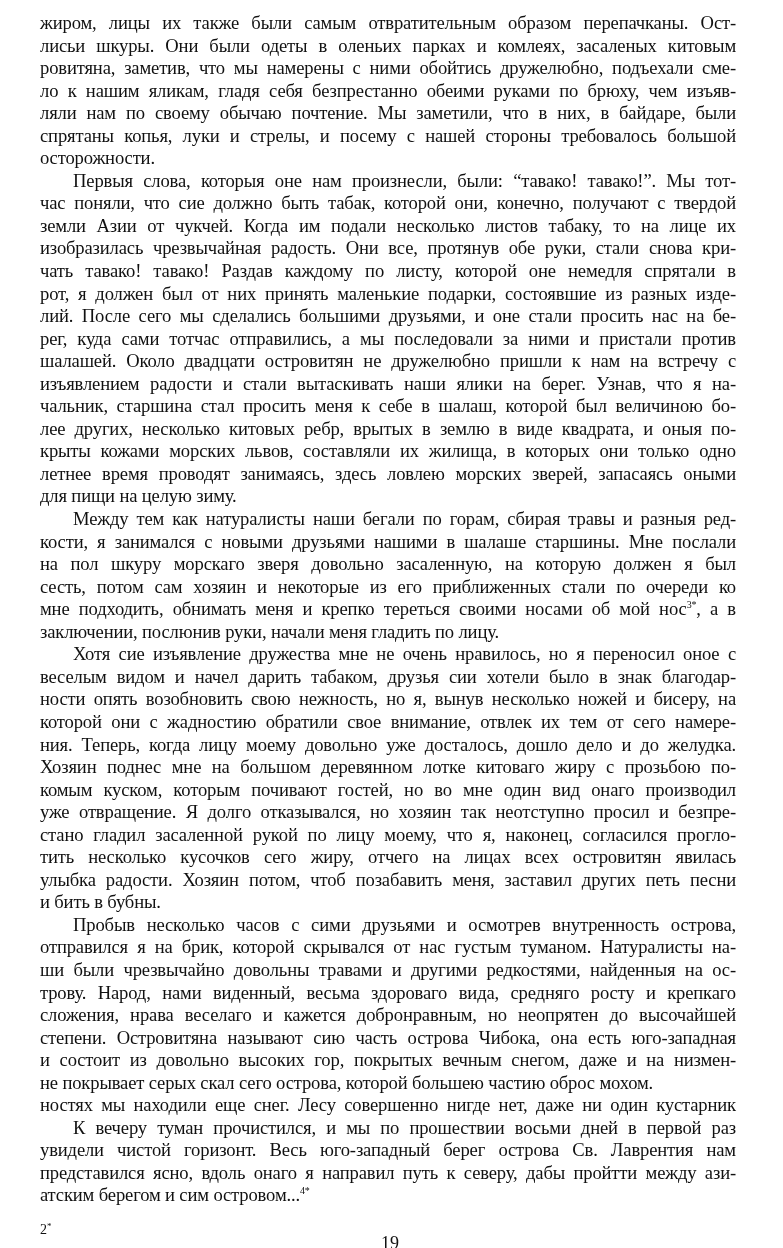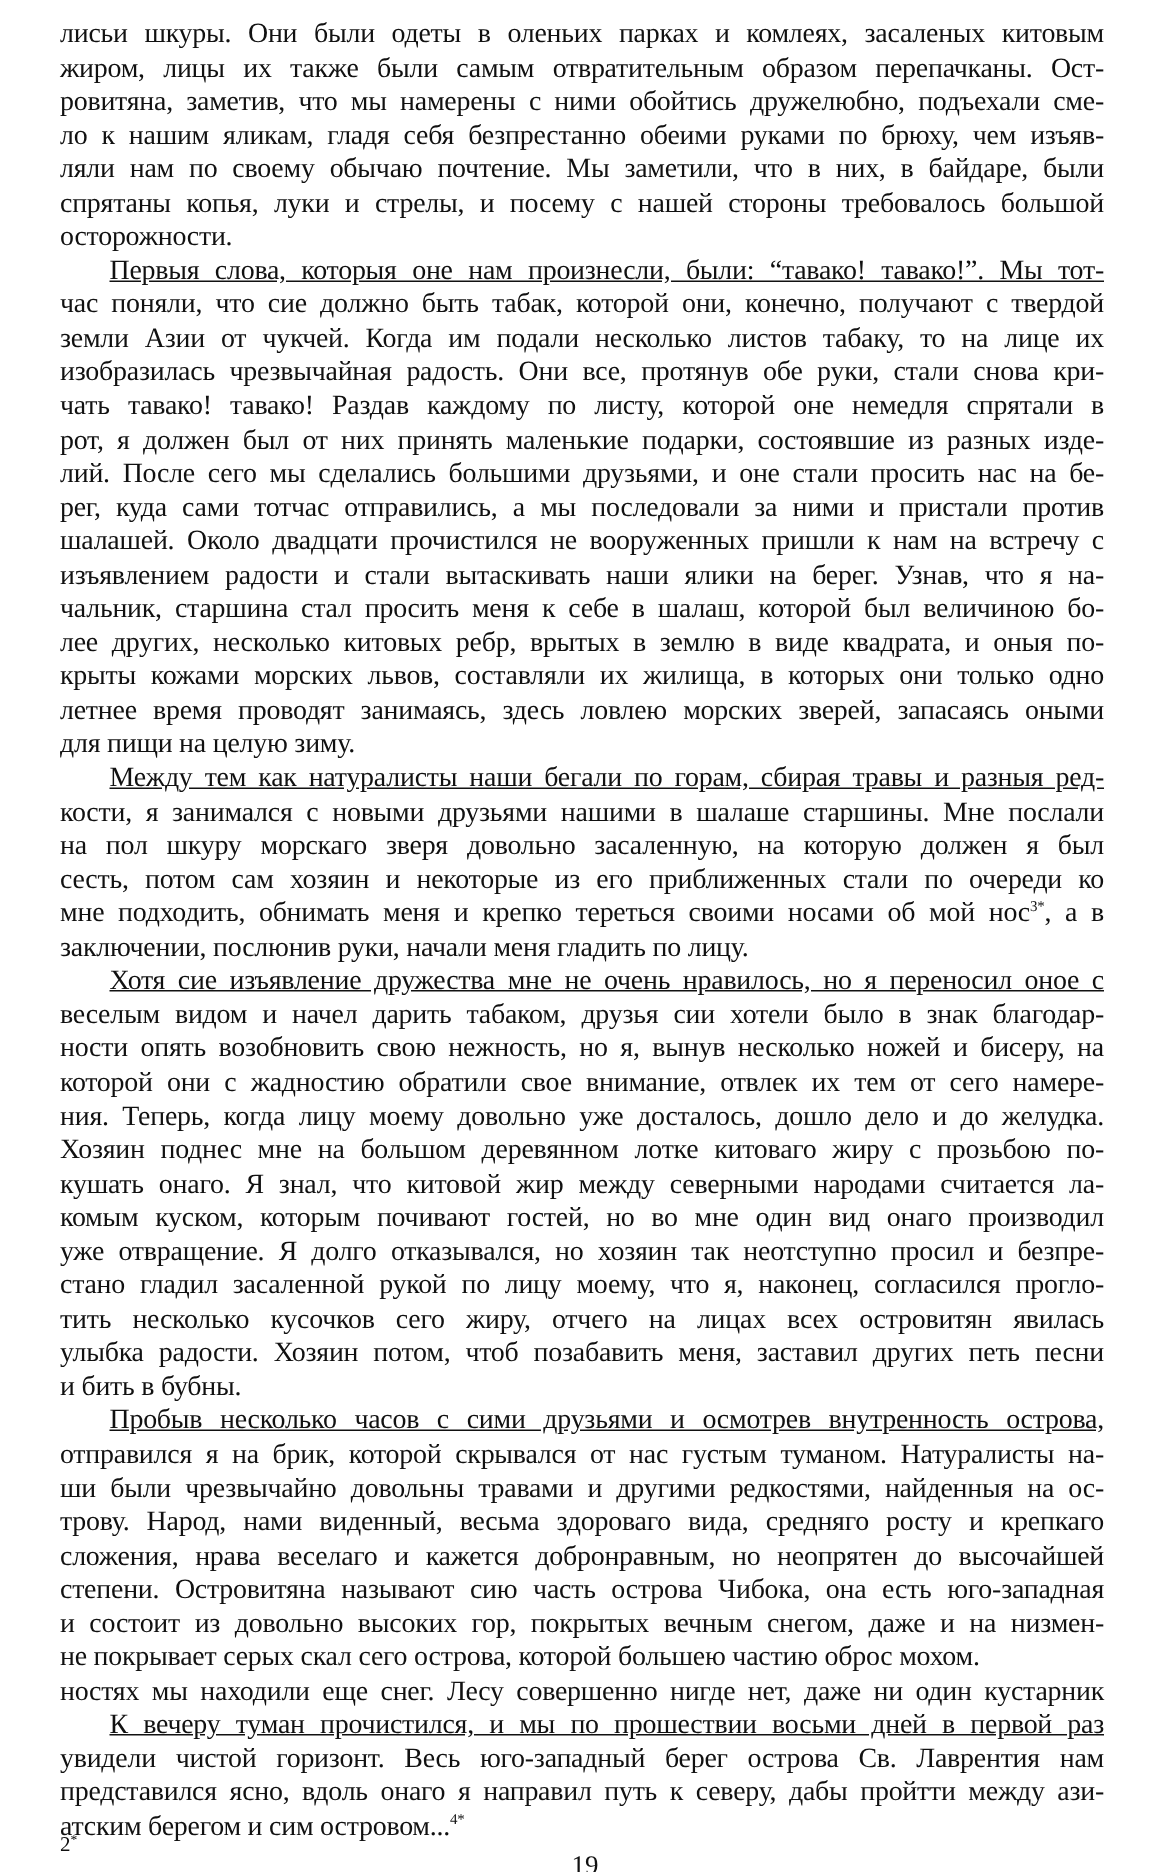--- a/index.html
+++ b/index.html
@@ -32,21 +32,20 @@
       white-space: nowrap;
       text-align: justify;
       text-align-last: justify;
       letter-spacing: -0.15px;
     }
     .line.last {
       text-align-last: left;
     }
     .line.indent {
       padding-left: 33px;
-      text-decoration: underline;
     }
     sup.fn {
       font-size: 10px;
       vertical-align: 7px;
       line-height: 0;
     }
     .footer {
       position: absolute;
       top: 1221px;
       left: 0;
@@ -69,39 +68,39 @@
       left: 381px;
       top: 12px;
     }
   </style>
 </head>
 <body>
 
 <div class="page">
 
   <p class="para">
+    <span class="line">жиром, лицы их также были самым отвратительным образом перепачканы. Ост-</span>
     <span class="line">лисьи шкуры. Они были одеты в оленьих парках и комлеях, засаленых китовым</span>
-    <span class="line">жиром, лицы их также были самым отвратительным образом перепачканы. Ост-</span>
     <span class="line">ровитяна, заметив, что мы намерены с ними обойтись дружелюбно, подъехали сме-</span>
     <span class="line">ло к нашим яликам, гладя себя безпрестанно обеими руками по брюху, чем изъяв-</span>
     <span class="line">ляли нам по своему обычаю почтение. Мы заметили, что в них, в байдаре, были</span>
     <span class="line">спрятаны копья, луки и стрелы, и посему с нашей стороны требовалось большой</span>
     <span class="line last">осторожности.</span>
   </p>
 
   <p class="para">
     <span class="line indent">Первыя слова, которыя оне нам произнесли, были: “тавако! тавако!”. Мы тот-</span>
     <span class="line">час поняли, что сие должно быть табак, которой они, конечно, получают с твердой</span>
     <span class="line">земли Азии от чукчей. Когда им подали несколько листов табаку, то на лице их</span>
     <span class="line">изобразилась чрезвычайная радость. Они все, протянув обе руки, стали снова кри-</span>
     <span class="line">чать тавако! тавако! Раздав каждому по листу, которой оне немедля спрятали в</span>
     <span class="line">рот, я должен был от них принять маленькие подарки, состоявшие из разных изде-</span>
     <span class="line">лий. После сего мы сделались большими друзьями, и оне стали просить нас на бе-</span>
     <span class="line">рег, куда сами тотчас отправились, а мы последовали за ними и пристали против</span>
-    <span class="line">шалашей. Около двадцати прочистился не вооруженных пришли к нам на встречу с</span>
+    <span class="line">шалашей. Около двадцати островитян не дружелюбно пришли к нам на встречу с</span>
     <span class="line">изъявлением радости и стали вытаскивать наши ялики  на берег. Узнав, что я на-</span>
     <span class="line">чальник, старшина стал просить меня к себе в шалаш, которой был величиною бо-</span>
     <span class="line">лее других, несколько китовых ребр, врытых в землю в виде квадрата, и оныя по-</span>
     <span class="line">крыты кожами морских львов, составляли их жилища, в которых они только одно</span>
     <span class="line">летнее время проводят занимаясь, здесь ловлею морских зверей, запасаясь оными</span>
     <span class="line last">для пищи на целую зиму.</span>
   </p>
 
   <p class="para">
     <span class="line indent">Между тем как натуралисты наши бегали по горам, сбирая травы и разныя ред-</span>
@@ -112,21 +111,20 @@
     <span class="line last">заключении, послюнив руки, начали меня гладить по лицу.</span>
   </p>
 
   <p class="para">
     <span class="line indent">Хотя сие изъявление дружества мне не очень нравилось, но я переносил оное с</span>
     <span class="line">веселым видом и начел дарить табаком, друзья сии хотели было в знак благодар-</span>
     <span class="line">ности опять возобновить свою нежность, но я, вынув несколько ножей и бисеру, на</span>
     <span class="line">которой они с жадностию обратили свое внимание, отвлек их тем от сего намере-</span>
     <span class="line">ния. Теперь, когда лицу моему довольно уже досталось, дошло дело и до желудка.</span>
     <span class="line">Хозяин поднес  мне на большом деревянном лотке китоваго жиру с прозьбою по-</span>
-    <span class="line">кушать онаго. Я знал, что китовой жир между северными народами считается ла-</span>
     <span class="line">комым куском, которым почивают гостей, но во мне один вид онаго производил</span>
     <span class="line">уже отвращение. Я долго отказывался, но хозяин так неотступно просил и безпре-</span>
     <span class="line">стано гладил засаленной рукой по  лицу моему, что я, наконец, согласился прогло-</span>
     <span class="line">тить несколько кусочков сего жиру, отчего на лицах всех островитян явилась</span>
     <span class="line">улыбка радости. Хозяин потом, чтоб позабавить меня, заставил других петь песни</span>
     <span class="line last">и бить в бубны.</span>
   </p>
 
   <p class="para">
     <span class="line indent">Пробыв несколько часов с сими друзьями и осмотрев внутренность острова,</span>

